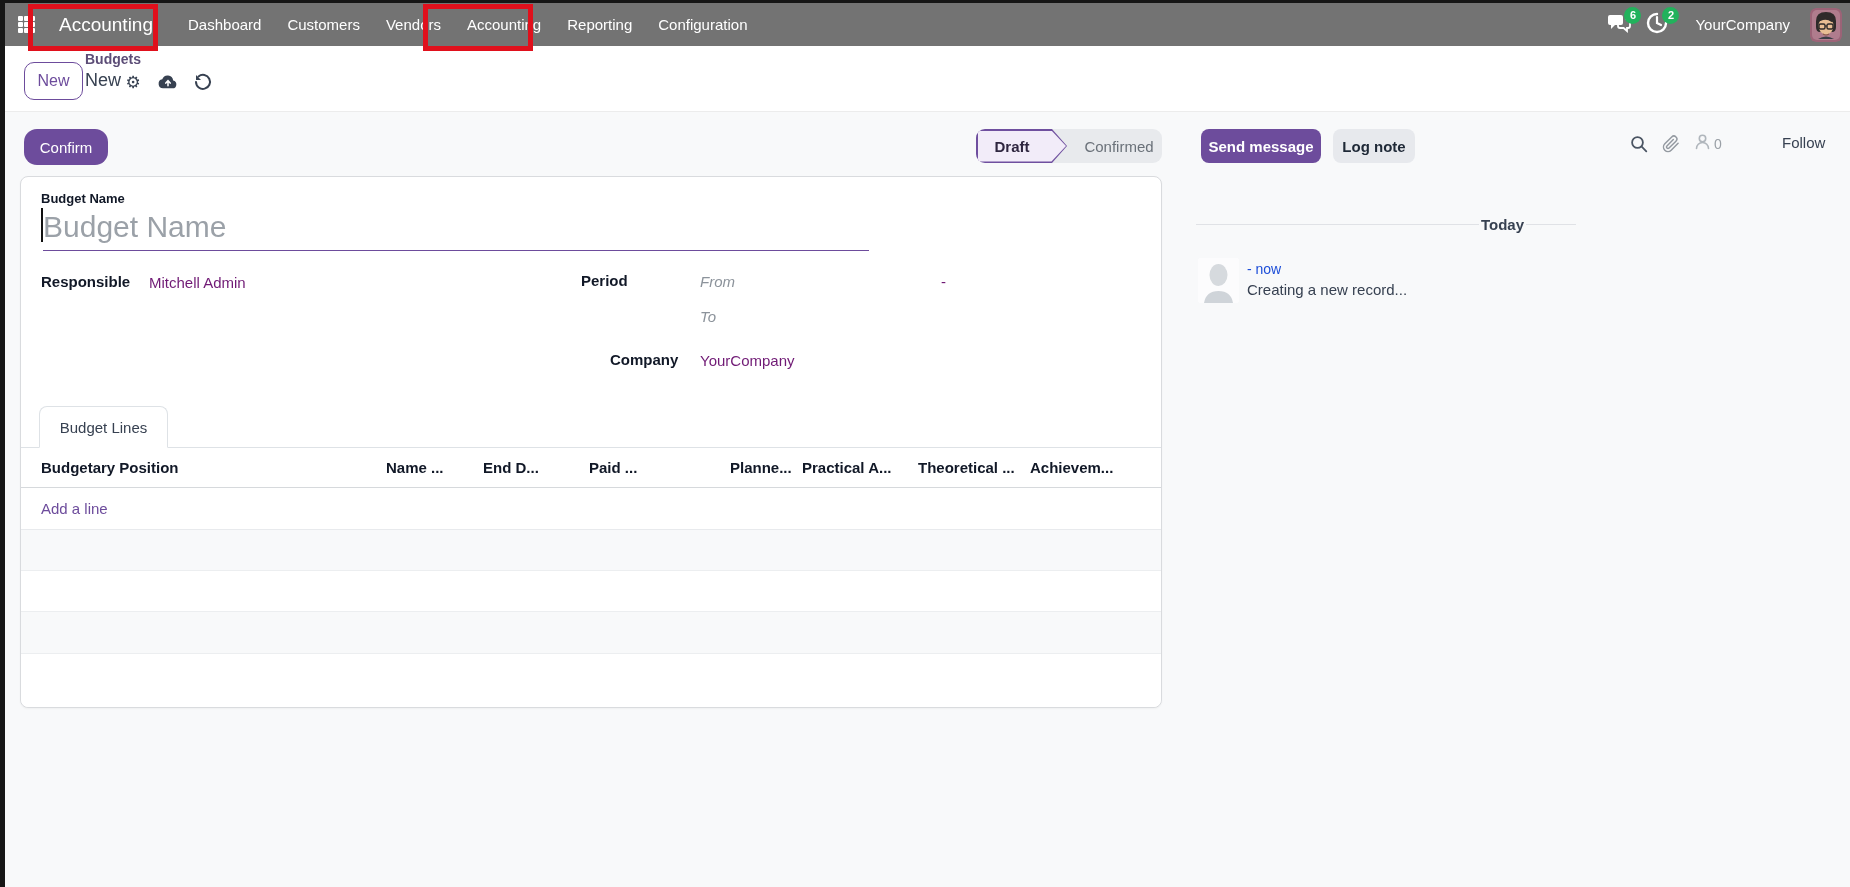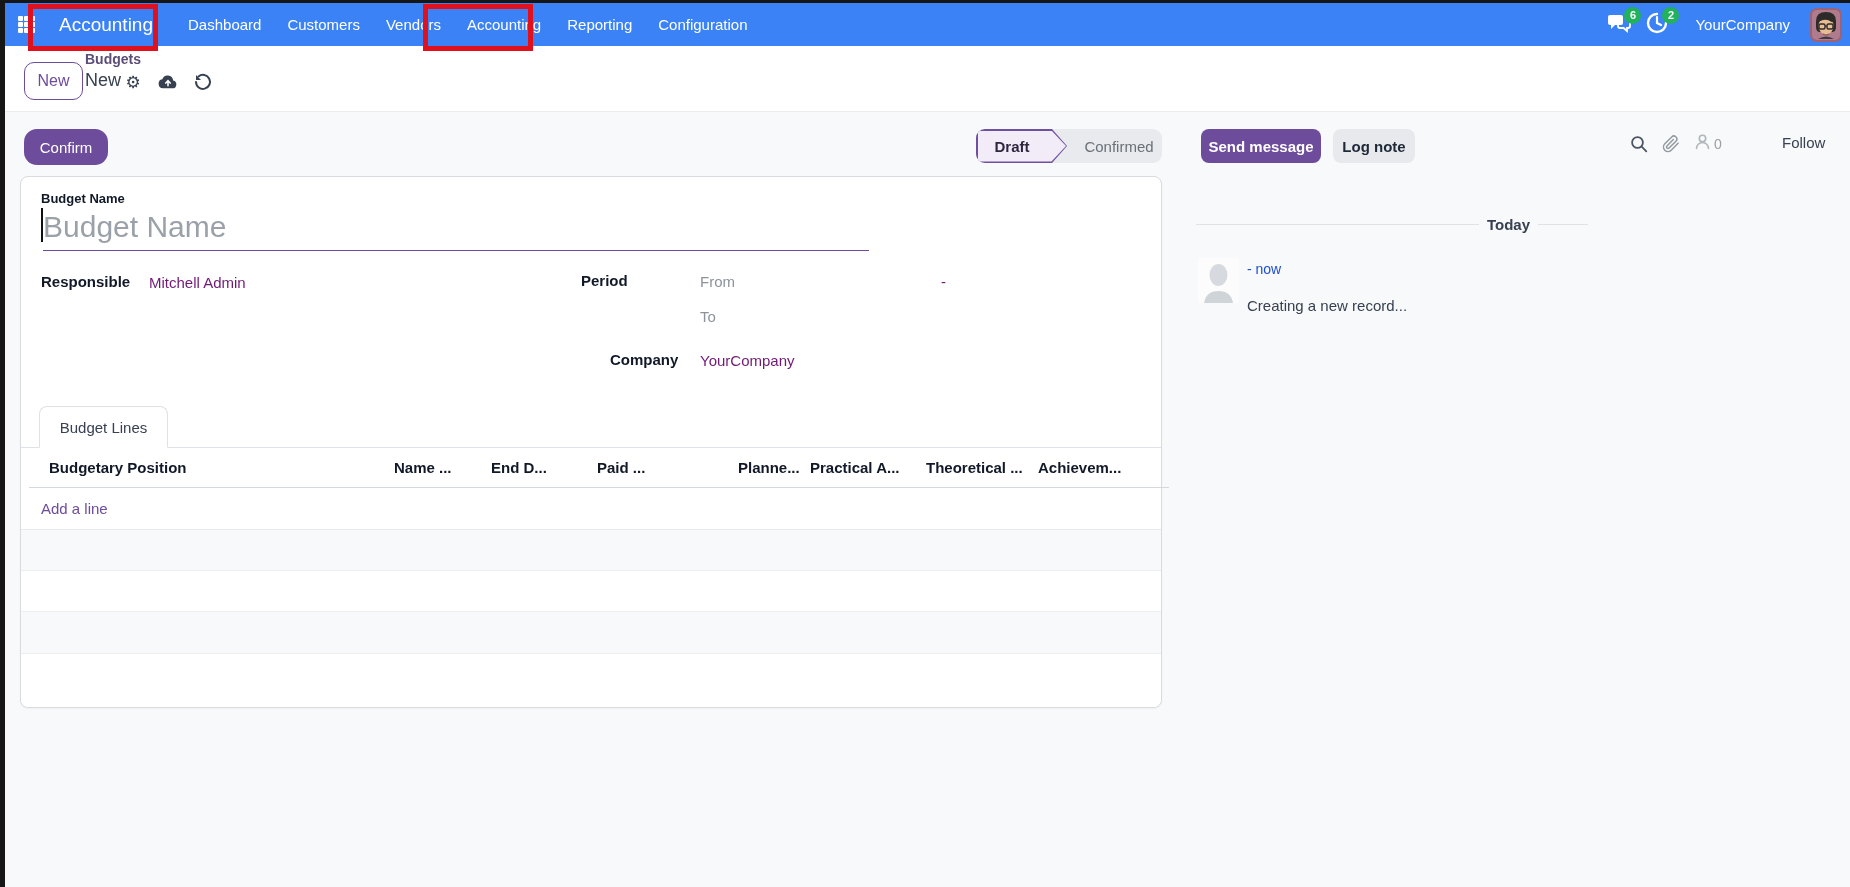--- a/index.html
+++ b/index.html
@@ -11,21 +11,21 @@
     overflow:hidden;
     color:#374151;
   }
   
   .frame-top  { position:absolute; left:0; top:0; width:1850px; height:3px;  background:#161616; z-index:60; }
   .frame-left { position:absolute; left:0; top:0; width:5px;   height:887px; background:#161616; z-index:60; }
 
   
   .navbar {
     position:absolute; left:0; top:3px; width:1850px; height:43px;
-    background:#3b82f6; display:flex; align-items:center; color:#fff;
+    background:#737373; display:flex; align-items:center; color:#fff;
   }
   .apps-grid { margin-left:18px; width:17px; height:17px; display:grid;
     grid-template-columns:repeat(3,5px); grid-template-rows:repeat(3,5px); gap:1px; cursor:pointer; }
   .apps-grid span { background:#fff; border-radius:1px; }
   .nav-app-name { font-size:19px; margin-left:14px; padding:0 10px; font-weight:400; cursor:pointer; }
   .nav-menu { display:flex; align-items:center; margin-left:12px; }
   .nav-item { font-size:15px; padding:0 13px; line-height:43px; cursor:pointer; white-space:nowrap; }
   .nav-right { position:absolute; right:8px; top:0; height:43px; display:flex; align-items:center; gap:10px; }
   .nav-icon-wrap { position:relative; width:28px; height:28px; display:flex; align-items:center; justify-content:center; cursor:pointer; }
   .badge {
@@ -96,51 +96,51 @@
   .fname-caret { position:absolute; left:20px; top:31px; width:2px; height:34px; background:#111; }
   .fname-input {
     position:absolute; left:22px; top:27px; width:826px; height:47px;
     border:none; border-bottom:1px solid #6d4c9c; outline:none;
     font-family:inherit; font-size:30px; color:#374151; background:transparent;
   }
   .fname-input::placeholder { color:#9ba1a8; opacity:1; }
 
   .f-label { position:absolute; font-size:15px; font-weight:700; color:#111827; }
   .f-value { position:absolute; font-size:15px; color:#701a75; }
-  .f-placeholder { position:absolute; font-size:15px; color:#8c939b; }
+  .f-placeholder { position:absolute; font-size:15px; color:#8c939b;font-style:italic; }
 
   
   .tabs-line { position:absolute; left:0; top:270px; width:1140px; height:1px; background:#dee2e6; }
   .tab-active {
     position:absolute; left:18px; top:229px; width:129px; height:42px;
     background:#fff; border:1px solid #dee2e6; border-bottom:1px solid #fff;
     border-radius:8px 8px 0 0; display:flex; align-items:center; justify-content:center;
     font-size:15px; color:#374151; cursor:pointer; z-index:2;
   }
-  .grid-header { position:absolute; left:8px; top:271px; width:1140px; height:40px; border-bottom:1px solid #d6d9dc; }
+  .grid-header { position:absolute; left:0; top:271px; width:1140px; height:40px; border-bottom:1px solid #d6d9dc; }
   .grid-header span { position:absolute; top:11px; font-size:15px; font-weight:700; color:#111827; white-space:nowrap; }
   .row { position:absolute; left:0; width:1140px; }
   .row-addline { top:311px; height:42px; border-bottom:1px solid #e8eaed; background:#fff; display:flex; align-items:center; }
   .addline-link { margin-left:20px; font-size:15px; color:#6d4c9c; cursor:pointer; }
   .row-e1 { top:353px; height:41px; background:#f8f9fa; border-bottom:1px solid #eceef0; }
   .row-e2 { top:394px; height:41px; background:#fff;     border-bottom:1px solid #eceef0; }
   .row-e3 { top:435px; height:42px; background:#f8f9fa; border-bottom:1px solid #eceef0; }
   .row-e4 { top:477px; height:53px; background:#fff; border-radius:0 0 8px 8px; }
 
   
   .chatter { position:absolute; left:1196px; top:176px; width:640px; }
   .divider { position:absolute; left:0; top:38px; width:640px; height:20px; display:flex; align-items:center; }
   .divider .line-l { width:283px; height:1px; background:#e0e2e6; }
-  .divider .label { margin:0 8px; font-size:15px; font-weight:700; color:#374151;text-align:right; }
+  .divider .label { margin:0 2px; font-size:15px; font-weight:700; color:#374151;text-align:right; }
   .divider .line-r { width:50px; height:1px; background:#e0e2e6; }
   .message { position:absolute; left:2px; top:82px; display:flex; }
   .msg-avatar { width:41px; height:45px; background:#fdfdfd; border-radius:3px; overflow:hidden; flex:none; }
   .msg-body { margin-left:8px; padding-top:3px; }
   .msg-time { font-size:14px; color:#1d4ed8; }
-  .msg-text { font-size:15px; color:#374151; margin-top:20px; }
+  .msg-text { font-size:15px; color:#374151; margin-top:4px; }
 </style>
 </head>
 <body>
 
 <div class="frame-top"></div>
 <div class="frame-left"></div>
 
 <div class="navbar">
   <div class="apps-grid">
     <span></span>

